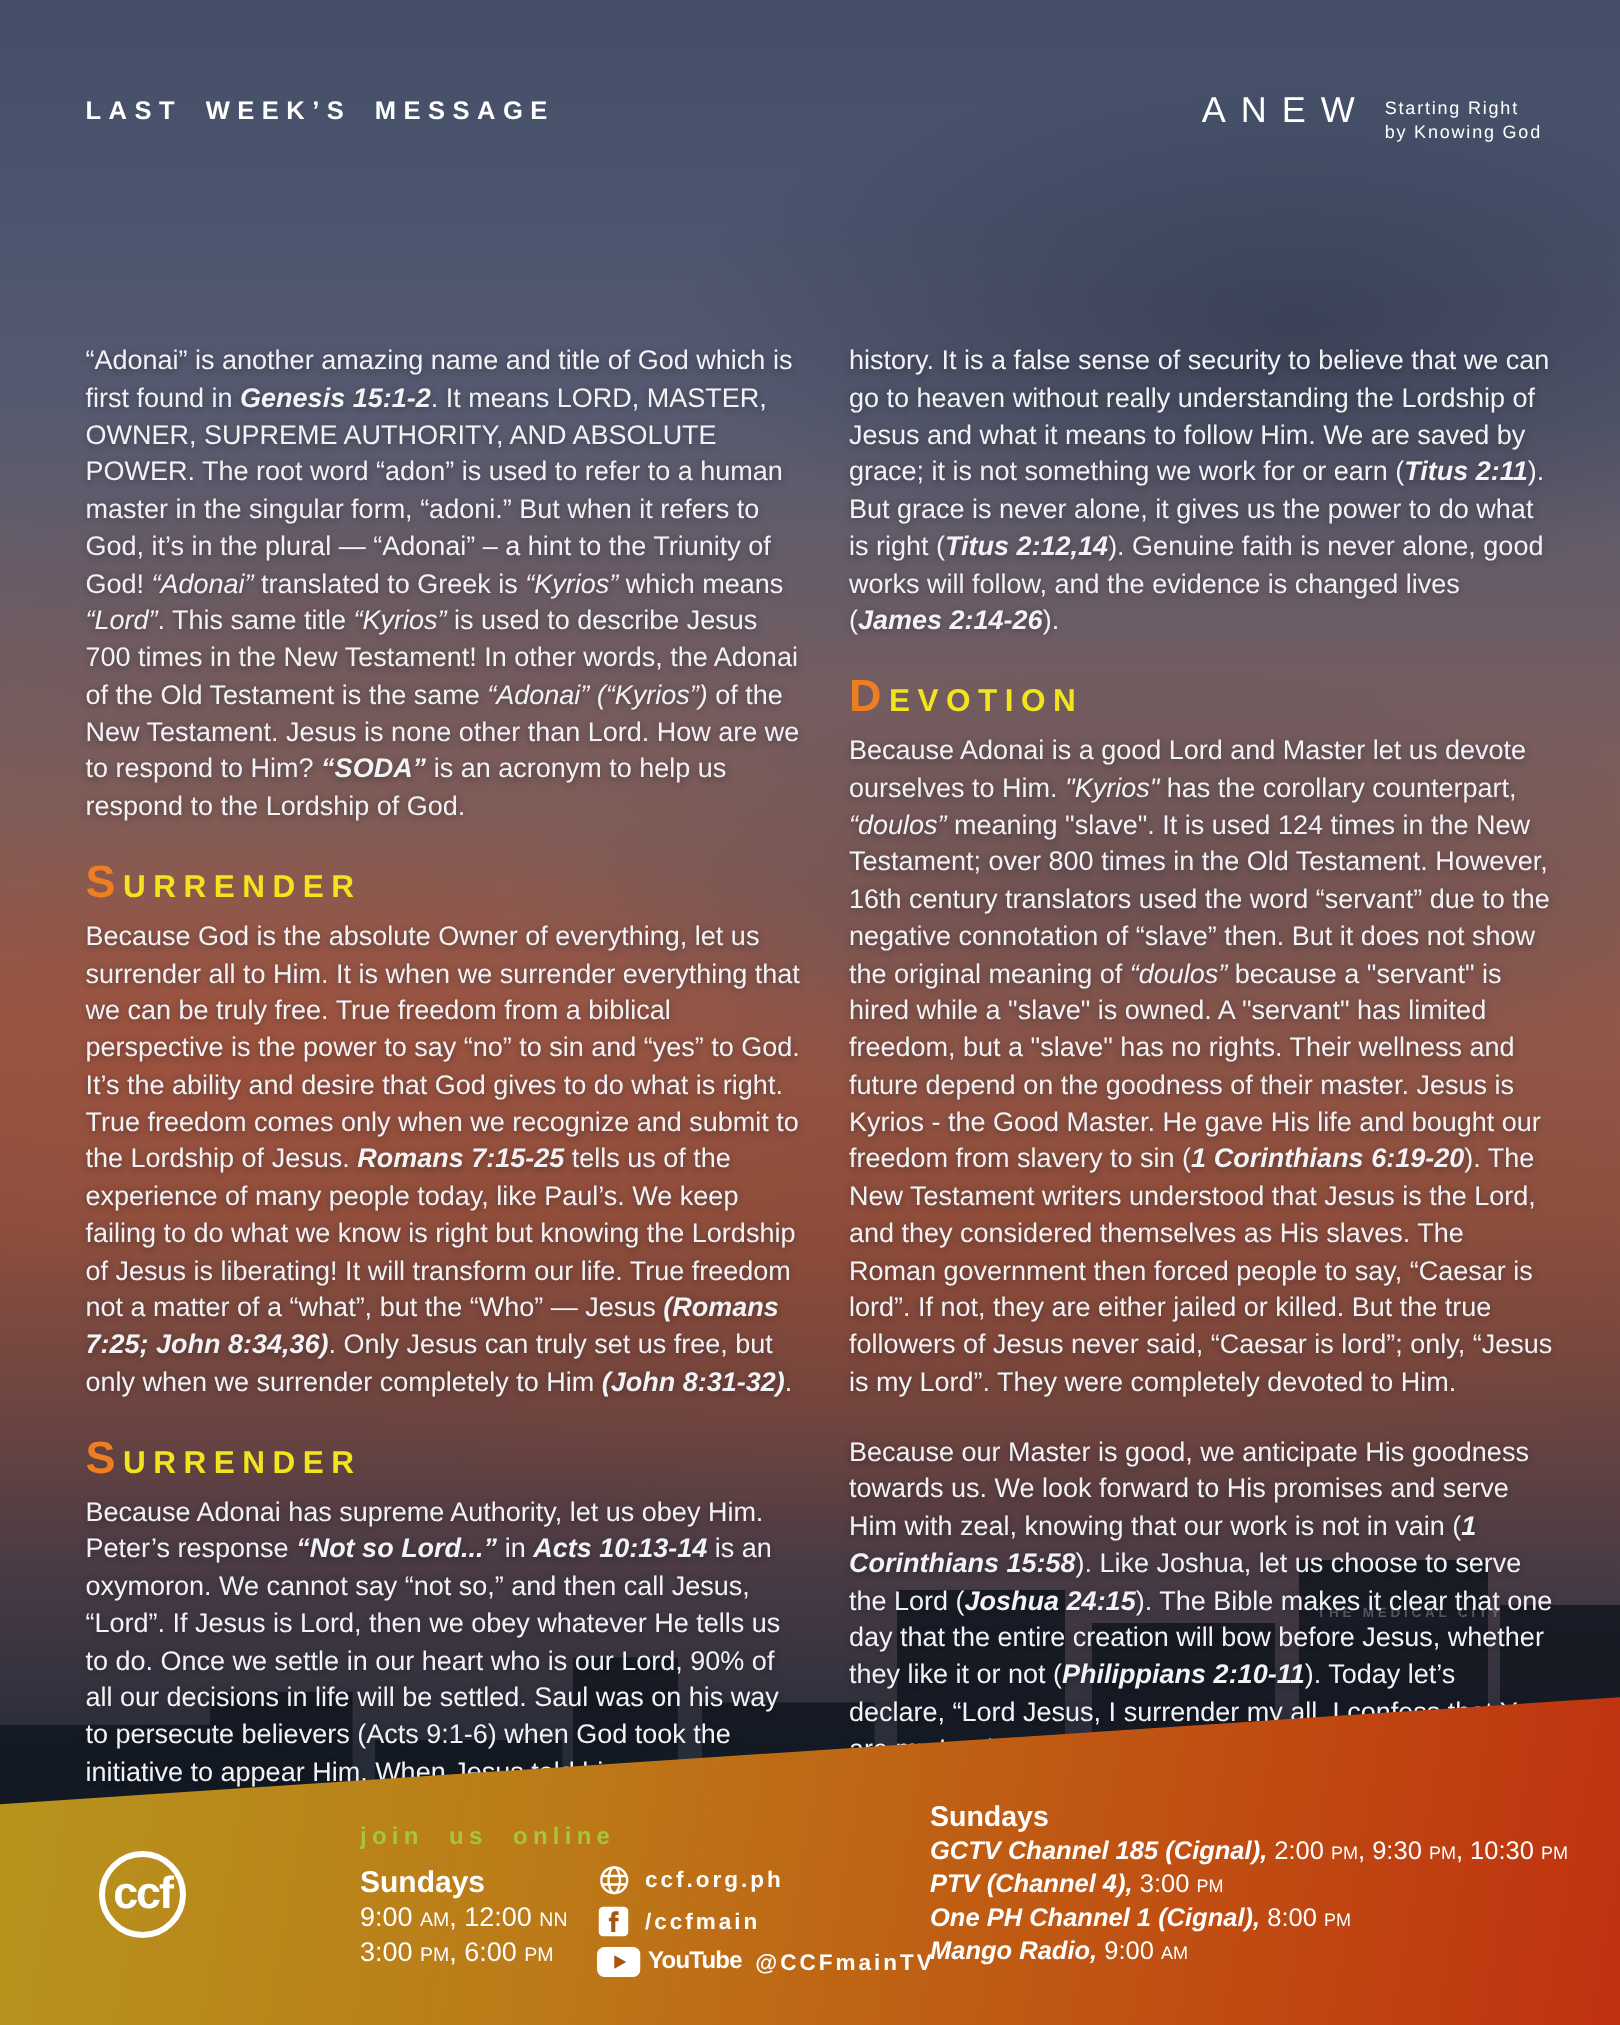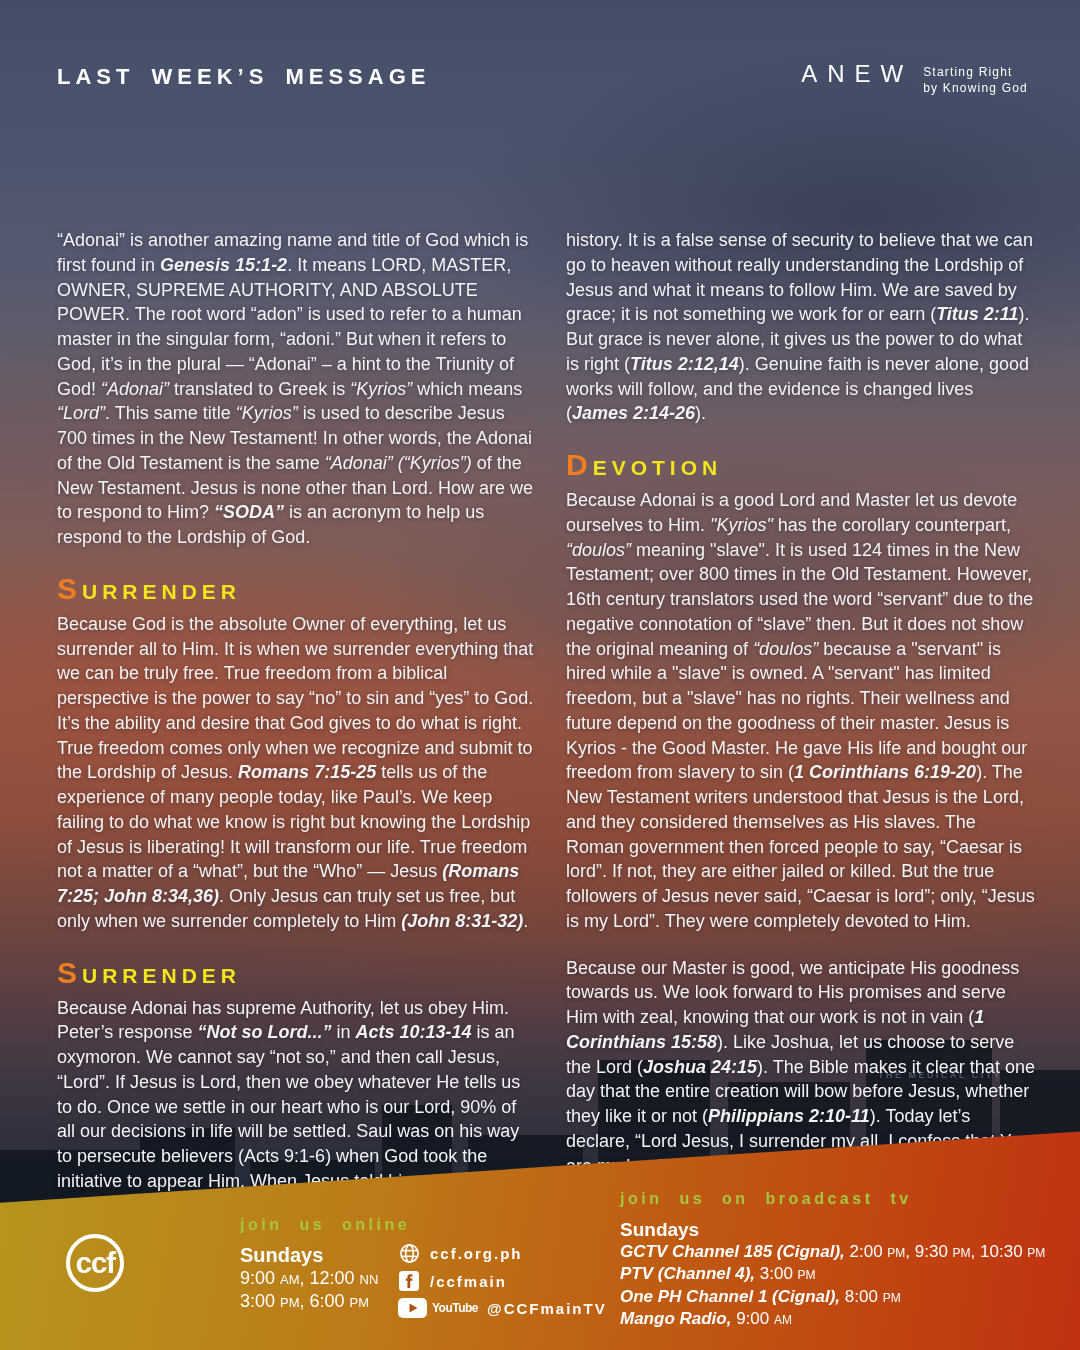--- a/index.html
+++ b/index.html
@@ -17,21 +17,21 @@
   }
   
   .skyline { position:absolute; inset:0; z-index:1;padding-left:28px; }
   .bld { position:absolute; background:#10161e; opacity:.82; }
   .medcity { position:absolute; left:878px; top:1070px; font-size:9px; font-weight:bold;
     letter-spacing:2.5px; color:rgba(155,175,200,.42); }
   .band { position:absolute; left:0; top:1120px; width:1080px; height:230px; z-index:3;
     background:linear-gradient(100deg,#b6951e 0%,#bc7a18 35%,#bf5d13 60%,#c03110 100%);
     clip-path:polygon(0 36%,100% 5%,100% 100%,0 100%); }
   
-  .kicker { position:absolute; left:57px; top:64px; z-index:2; font-size:22px; font-weight:bold;
+  .kicker { position:absolute; left:57px; top:64px; z-index:2; font-size:17px; font-weight:bold;
     letter-spacing:5px; word-spacing:6px; color:#ffffff; }
   .anew { position:absolute; right:52px; top:62px; z-index:2; display:flex; align-items:flex-start; }
   .anew-name { font-size:24px; font-weight:normal; letter-spacing:10px; color:#fff; line-height:1; }
   .anew-tag { margin-left:10px; margin-top:3px; font-size:12px; font-weight:normal;
     letter-spacing:1.2px; color:#fff; line-height:1.3; }
   .title { position:absolute; left:53px; top:103px; z-index:2; margin:0; font-size:100px;
     font-weight:bold; font-variant:small-caps; letter-spacing:15px; color:#f6e71c; line-height:1; }
   
   .col { position:absolute; top:228px; z-index:2; color:#f3f3f6; font-size:18px;
     line-height:1.375; text-shadow:0 1px 5px rgba(10,15,25,.40); }
@@ -51,21 +51,21 @@
     align-items:center; justify-content:center; color:#fff; font-size:30px; font-weight:bold;
     letter-spacing:-1.5px; }
   .f-label { font-size:16px; font-weight:bold; letter-spacing:3.5px; word-spacing:9px; color:#a6c63d; }
   .online { position:absolute; left:240px; top:1216px; z-index:4; color:#fff; }
   .online .day { margin-top:10px; font-size:20px; font-weight:bold; }
   .online .times { font-size:18px; line-height:1.3; }
   .social { position:absolute; left:397px; top:1243px; z-index:4; color:#fff; }
   .social-row { display:flex; align-items:center; margin-bottom:7px;text-align:right; }
   .social-row .icon { width:24px; display:flex; justify-content:center; align-items:center; }
   .social-row .txt { margin-left:9px; font-size:15px; font-weight:bold; letter-spacing:2px; }
-  .yt-word { margin-left:5px; font-size:12px; font-weight:bold; letter-spacing:-0.5px; }
+  .yt-word { margin-left:5px; font-size:16px; font-weight:bold; letter-spacing:-0.5px; }
   .broadcast { position:absolute; left:620px; top:1190px; z-index:4; color:#fff; }
   .broadcast .day { margin-top:11px; font-size:19px; font-weight:bold; }
   .bline { font-size:17px; line-height:1.32; }
 </style>
 </head>
 <body>
 
 <div class="page">
 
   <div class="skyline">
@@ -159,21 +159,20 @@
           <rect x="0" y="0" width="29" height="20" rx="5" fill="#ffffff"></rect>
           <polygon points="11.5,5.5 19.5,10 11.5,14.5" fill="#a8540f"></polygon>
         </svg>
       </span>
       <span class="yt-word">YouTube</span>
       <span class="txt">@CCFmainTV</span>
     </div>
   </div>
 
   <div class="broadcast">
-    <div class="f-label">join us on broadcast tv</div>
     <div class="day">Sundays</div>
     <div class="bline">
       <span class="b">GCTV Channel 185 (Cignal),</span><span class="sc"> 2:00 pm, 9:30 pm, 10:30 pm</span>
     </div>
     <div class="bline">
       <span class="b">PTV (Channel 4),</span><span class="sc"> 3:00 pm</span>
     </div>
     <div class="bline">
       <span class="b">One PH Channel 1 (Cignal),</span><span class="sc"> 8:00 pm</span>
     </div>

